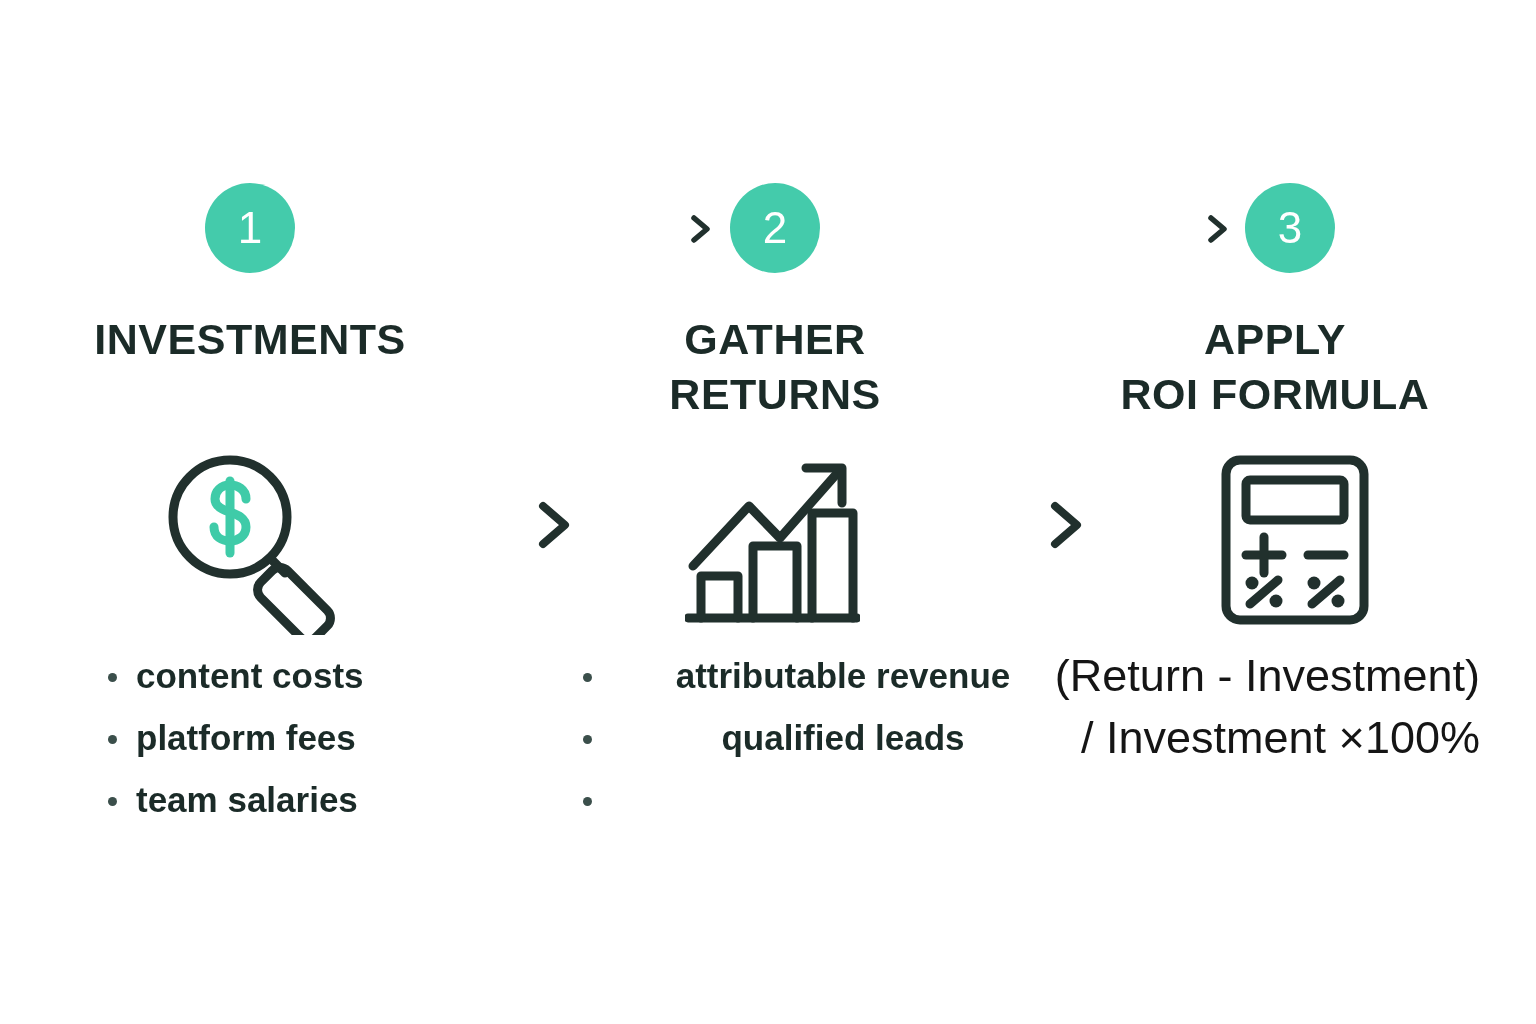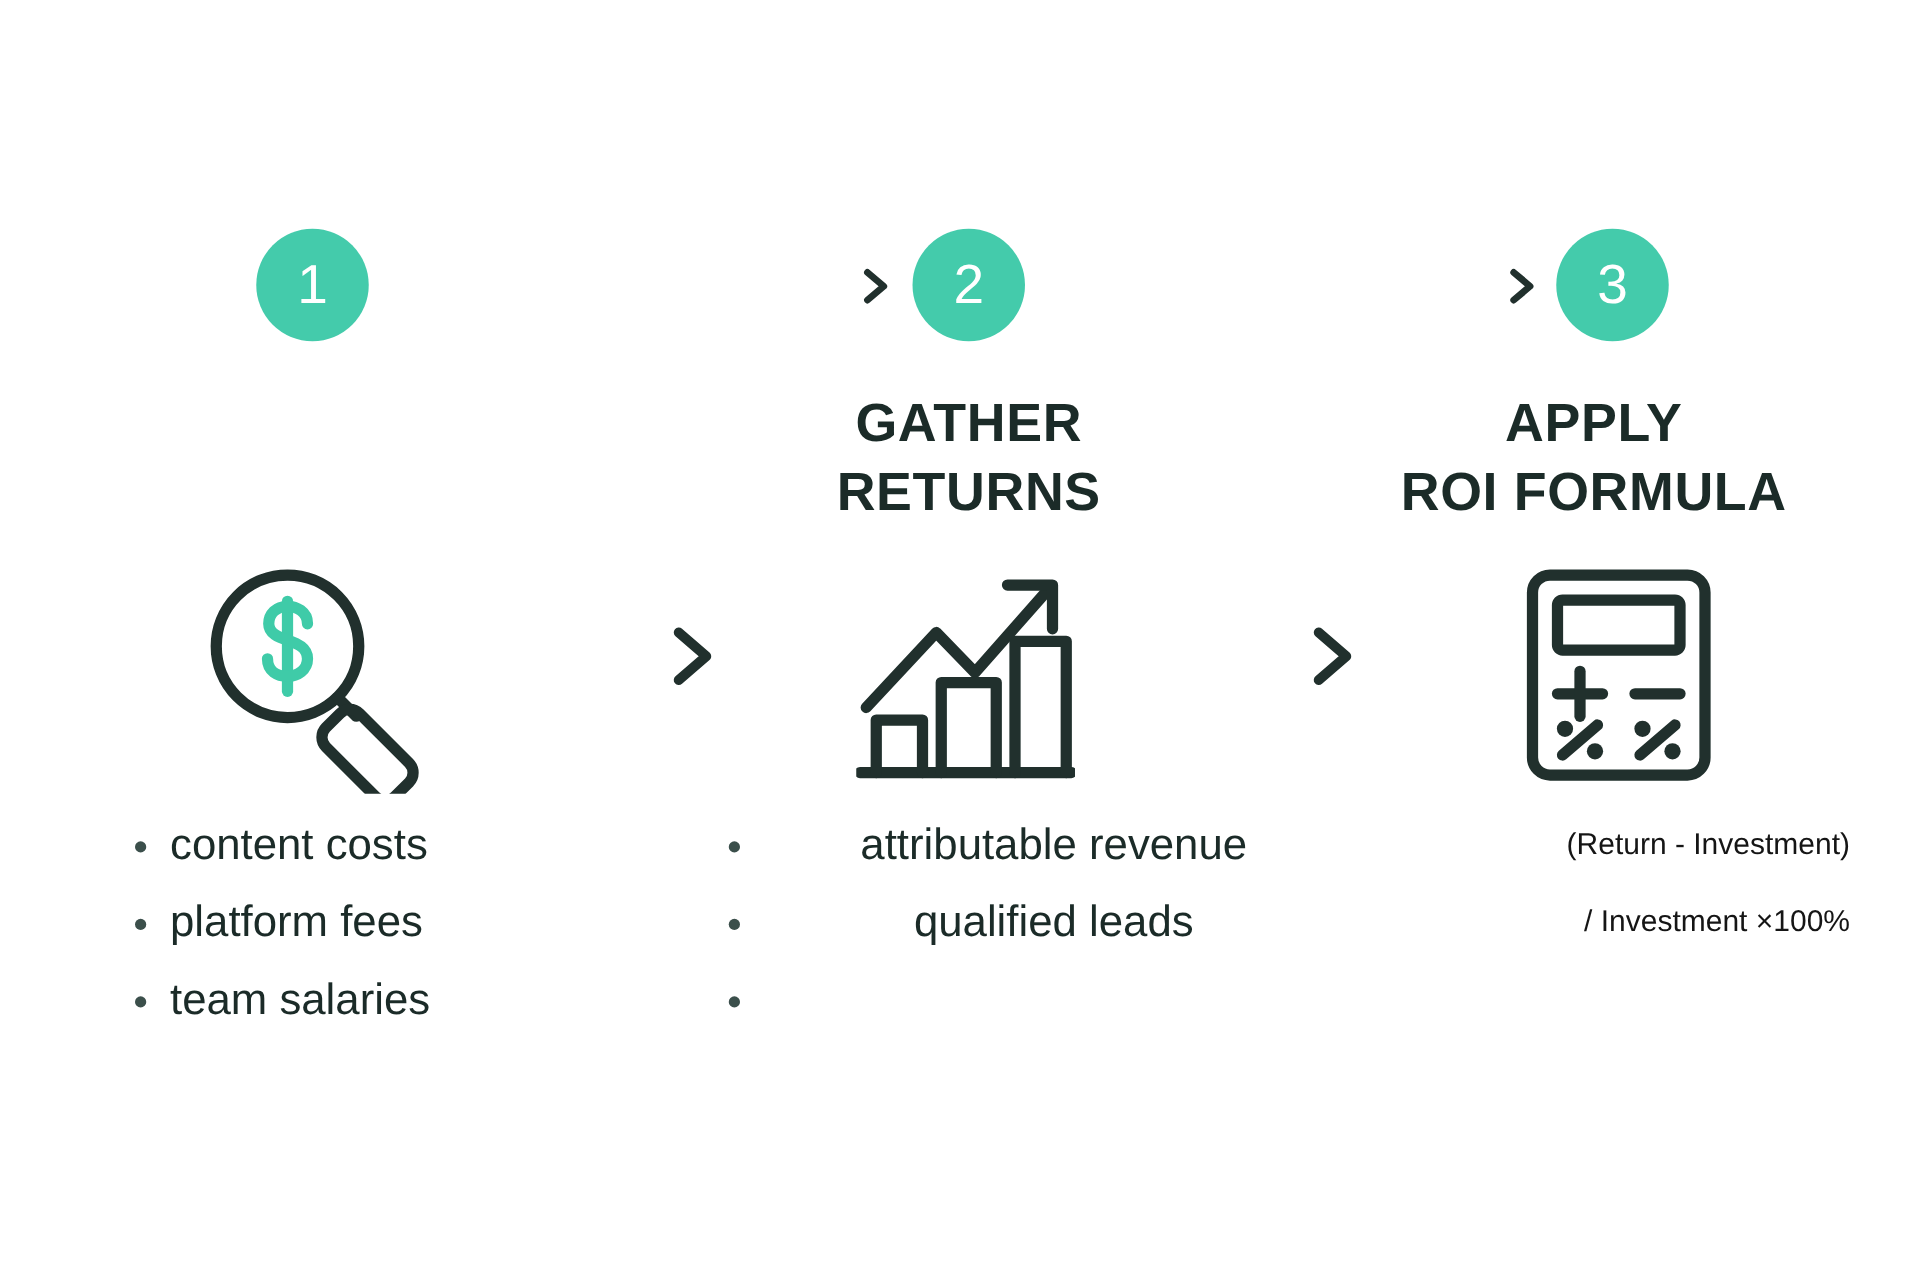--- a/index.html
+++ b/index.html
@@ -91,20 +91,21 @@
   #col-2 .icon-slot { justify-content: flex-start; padding-left: 145px; }
   #col-3 .icon-slot { justify-content: flex-start; padding-left: 180px; }
 
   
   .bullets {
     position: absolute;
     top: 645px;
     left: 85px;
     width: 460px;
     list-style: none;
+    font-weight: bold;
   }
   #col-2 .bullets { left: 35px; width: 500px; text-align: center; }
   .bullets li {
     position: relative;
     padding-left: 36px;
     font-size: 35px;
     line-height: 62px;
     color: #1b2b28;
     white-space: nowrap;
     font-family: "Liberation Sans", sans-serif;
@@ -120,21 +121,21 @@
   }
 
   
   .formula {
     position: absolute;
     top: 645px;
     left: 0;
     width: 470px;
     padding-right: 30px;
     text-align: right;
-    font-size: 24px;
+    font-size: 45px;
     line-height: 62px;
     color: #151515;
     font-family: "Liberation Sans", sans-serif;
   }
   .formula .fl { display: block; white-space: nowrap; }
 
   
   .big-arrow {
     position: absolute;
     top: 495px;
@@ -177,20 +178,21 @@
     </svg>
   </div>
 
   <div class="col" id="col-1">
 
     <div class="badge">
       <span>1</span>
     </div>
 
     <div class="heading">
+      <span class="l2">INVESTMENTS</span>
     </div>
 
     <div class="icon-slot">
       <svg width="200" height="190" viewBox="0 0 200 190">
         <circle cx="85" cy="72" r="57" fill="none" stroke="#21302d" stroke-width="9"></circle>
         <line x1="125" y1="113" x2="140" y2="128" stroke="#21302d" stroke-width="9" stroke-linecap="round"></line>
         <rect x="130" y="120" width="38" height="78" rx="11" ry="11" transform="rotate(-45 149 159)" fill="none" stroke="#21302d" stroke-width="9"></rect>
         <g stroke="#3fcba8" stroke-width="9" fill="none" stroke-linecap="round">
           <line x1="85" y1="36" x2="85" y2="108"></line>
         </g>

